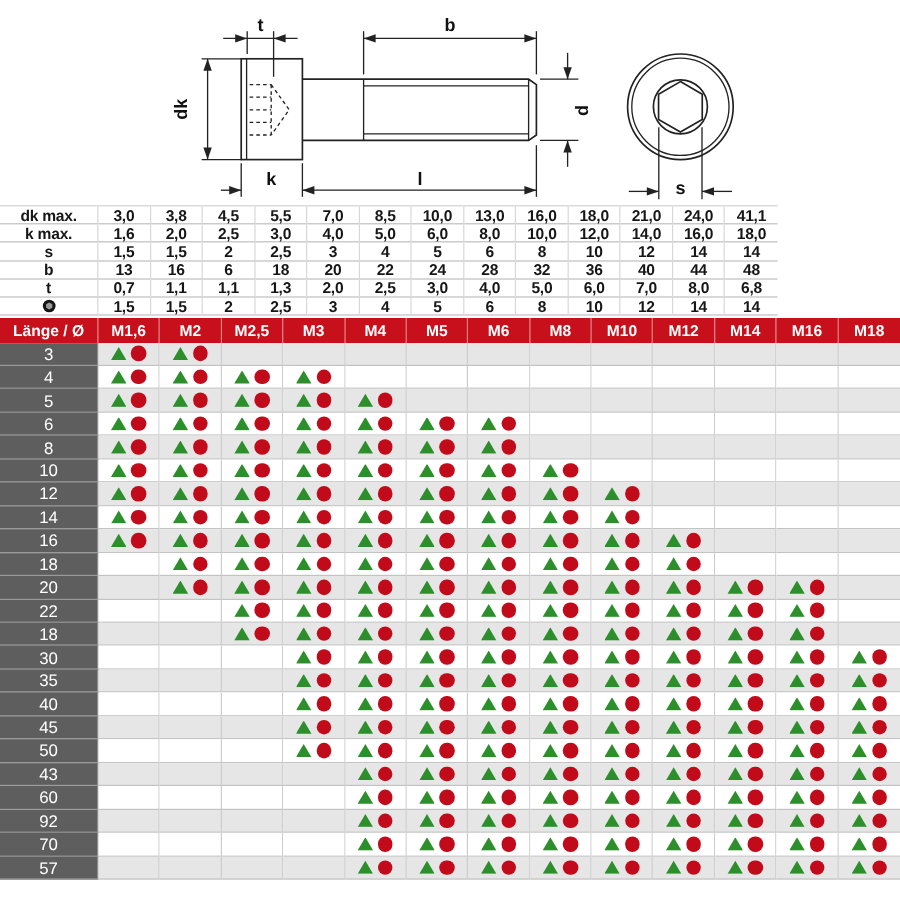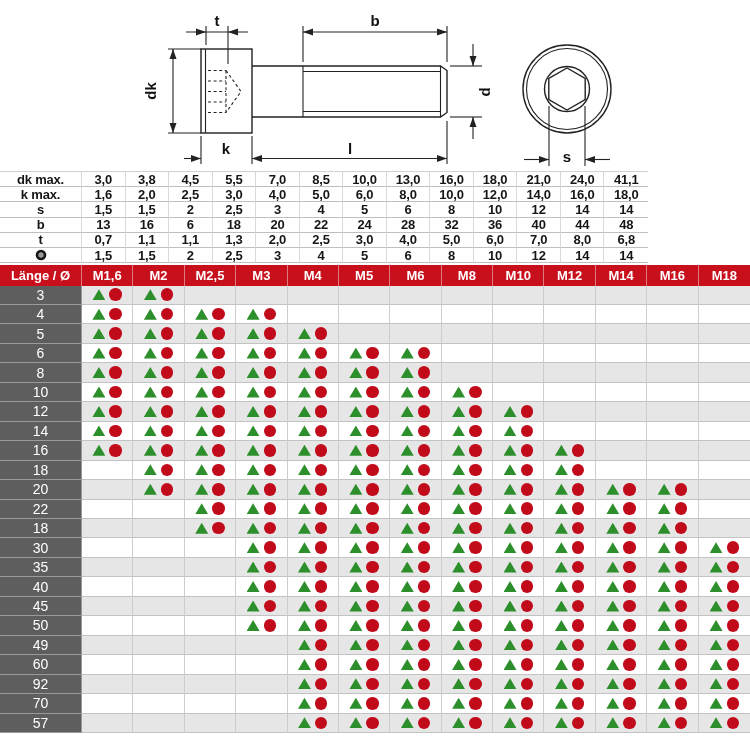--- a/index.html
+++ b/index.html
@@ -935,21 +935,21 @@
         <div class="dot"></div>
       </div>
       <div class="mcell odd">
         <div class="tri"></div>
         <div class="dot"></div>
       </div>
       <div class="mcell odd last">
         <div class="tri"></div>
         <div class="dot"></div>
       </div>
-      <div class="lcell">49</div>
+      <div class="lcell">43</div>
       <div class="mcell even"></div>
       <div class="mcell even"></div>
       <div class="mcell even"></div>
       <div class="mcell even"></div>
       <div class="mcell even">
         <div class="tri"></div>
         <div class="dot"></div>
       </div>
       <div class="mcell even">
         <div class="tri"></div>

